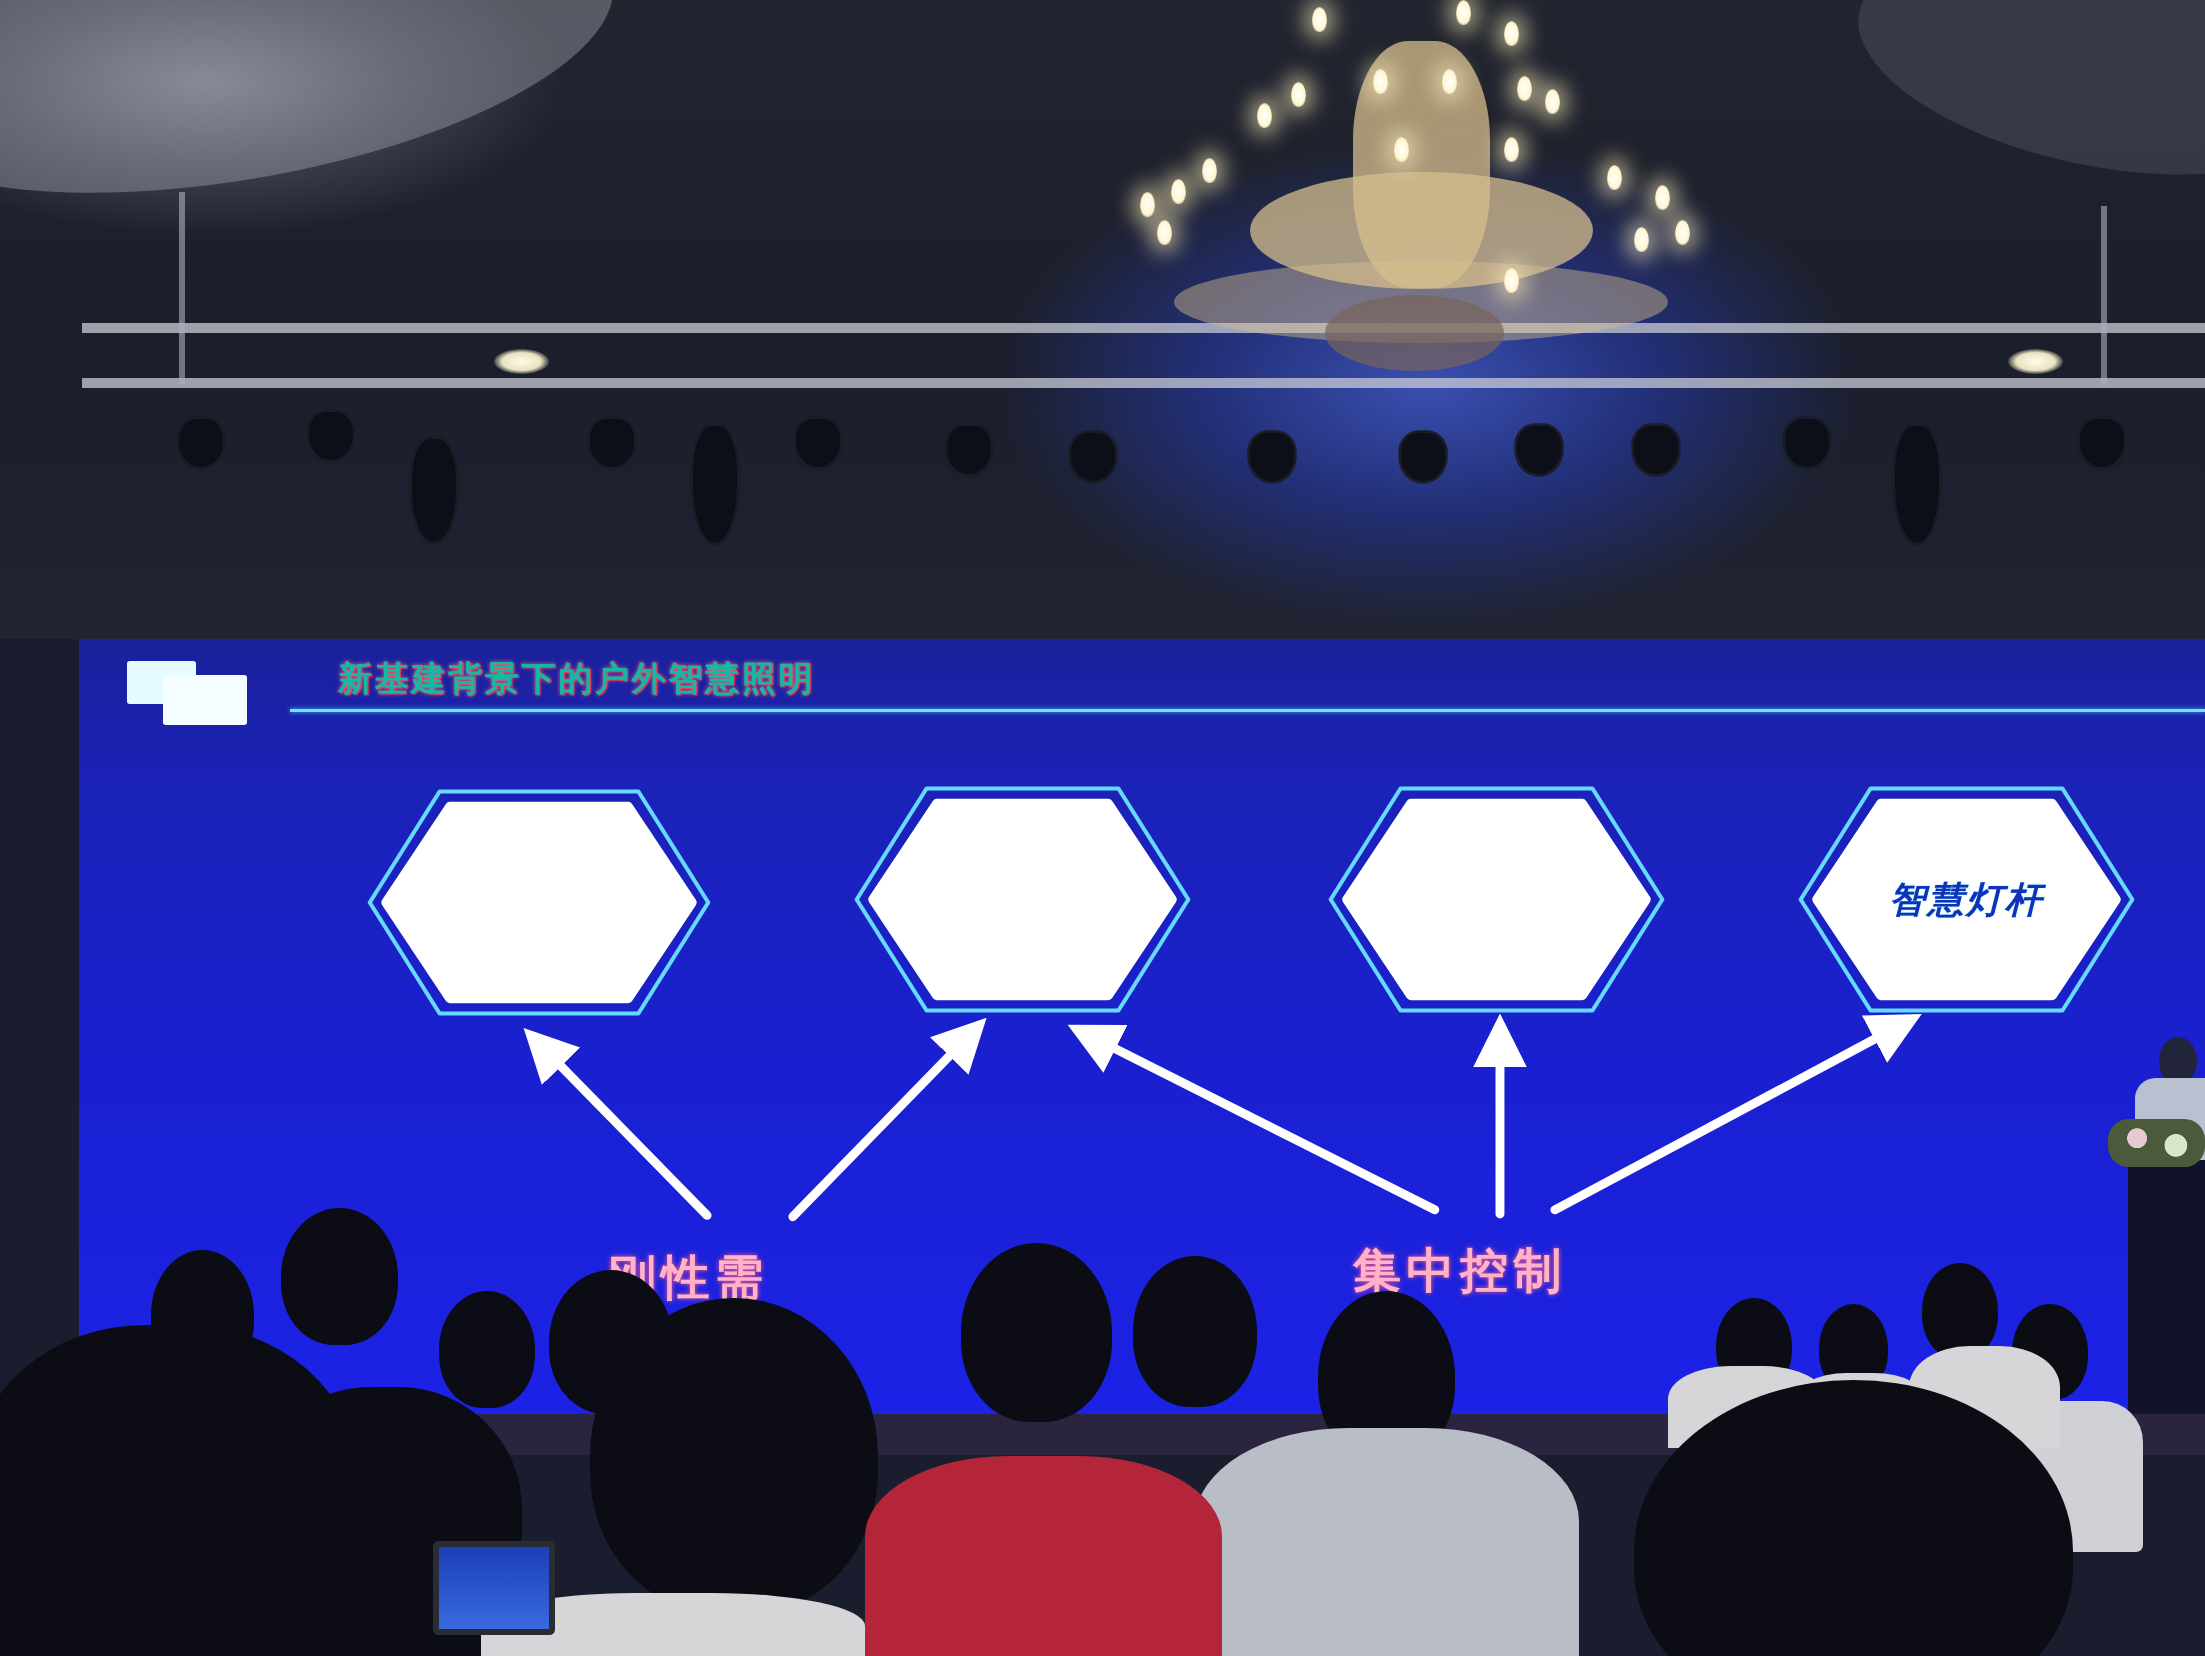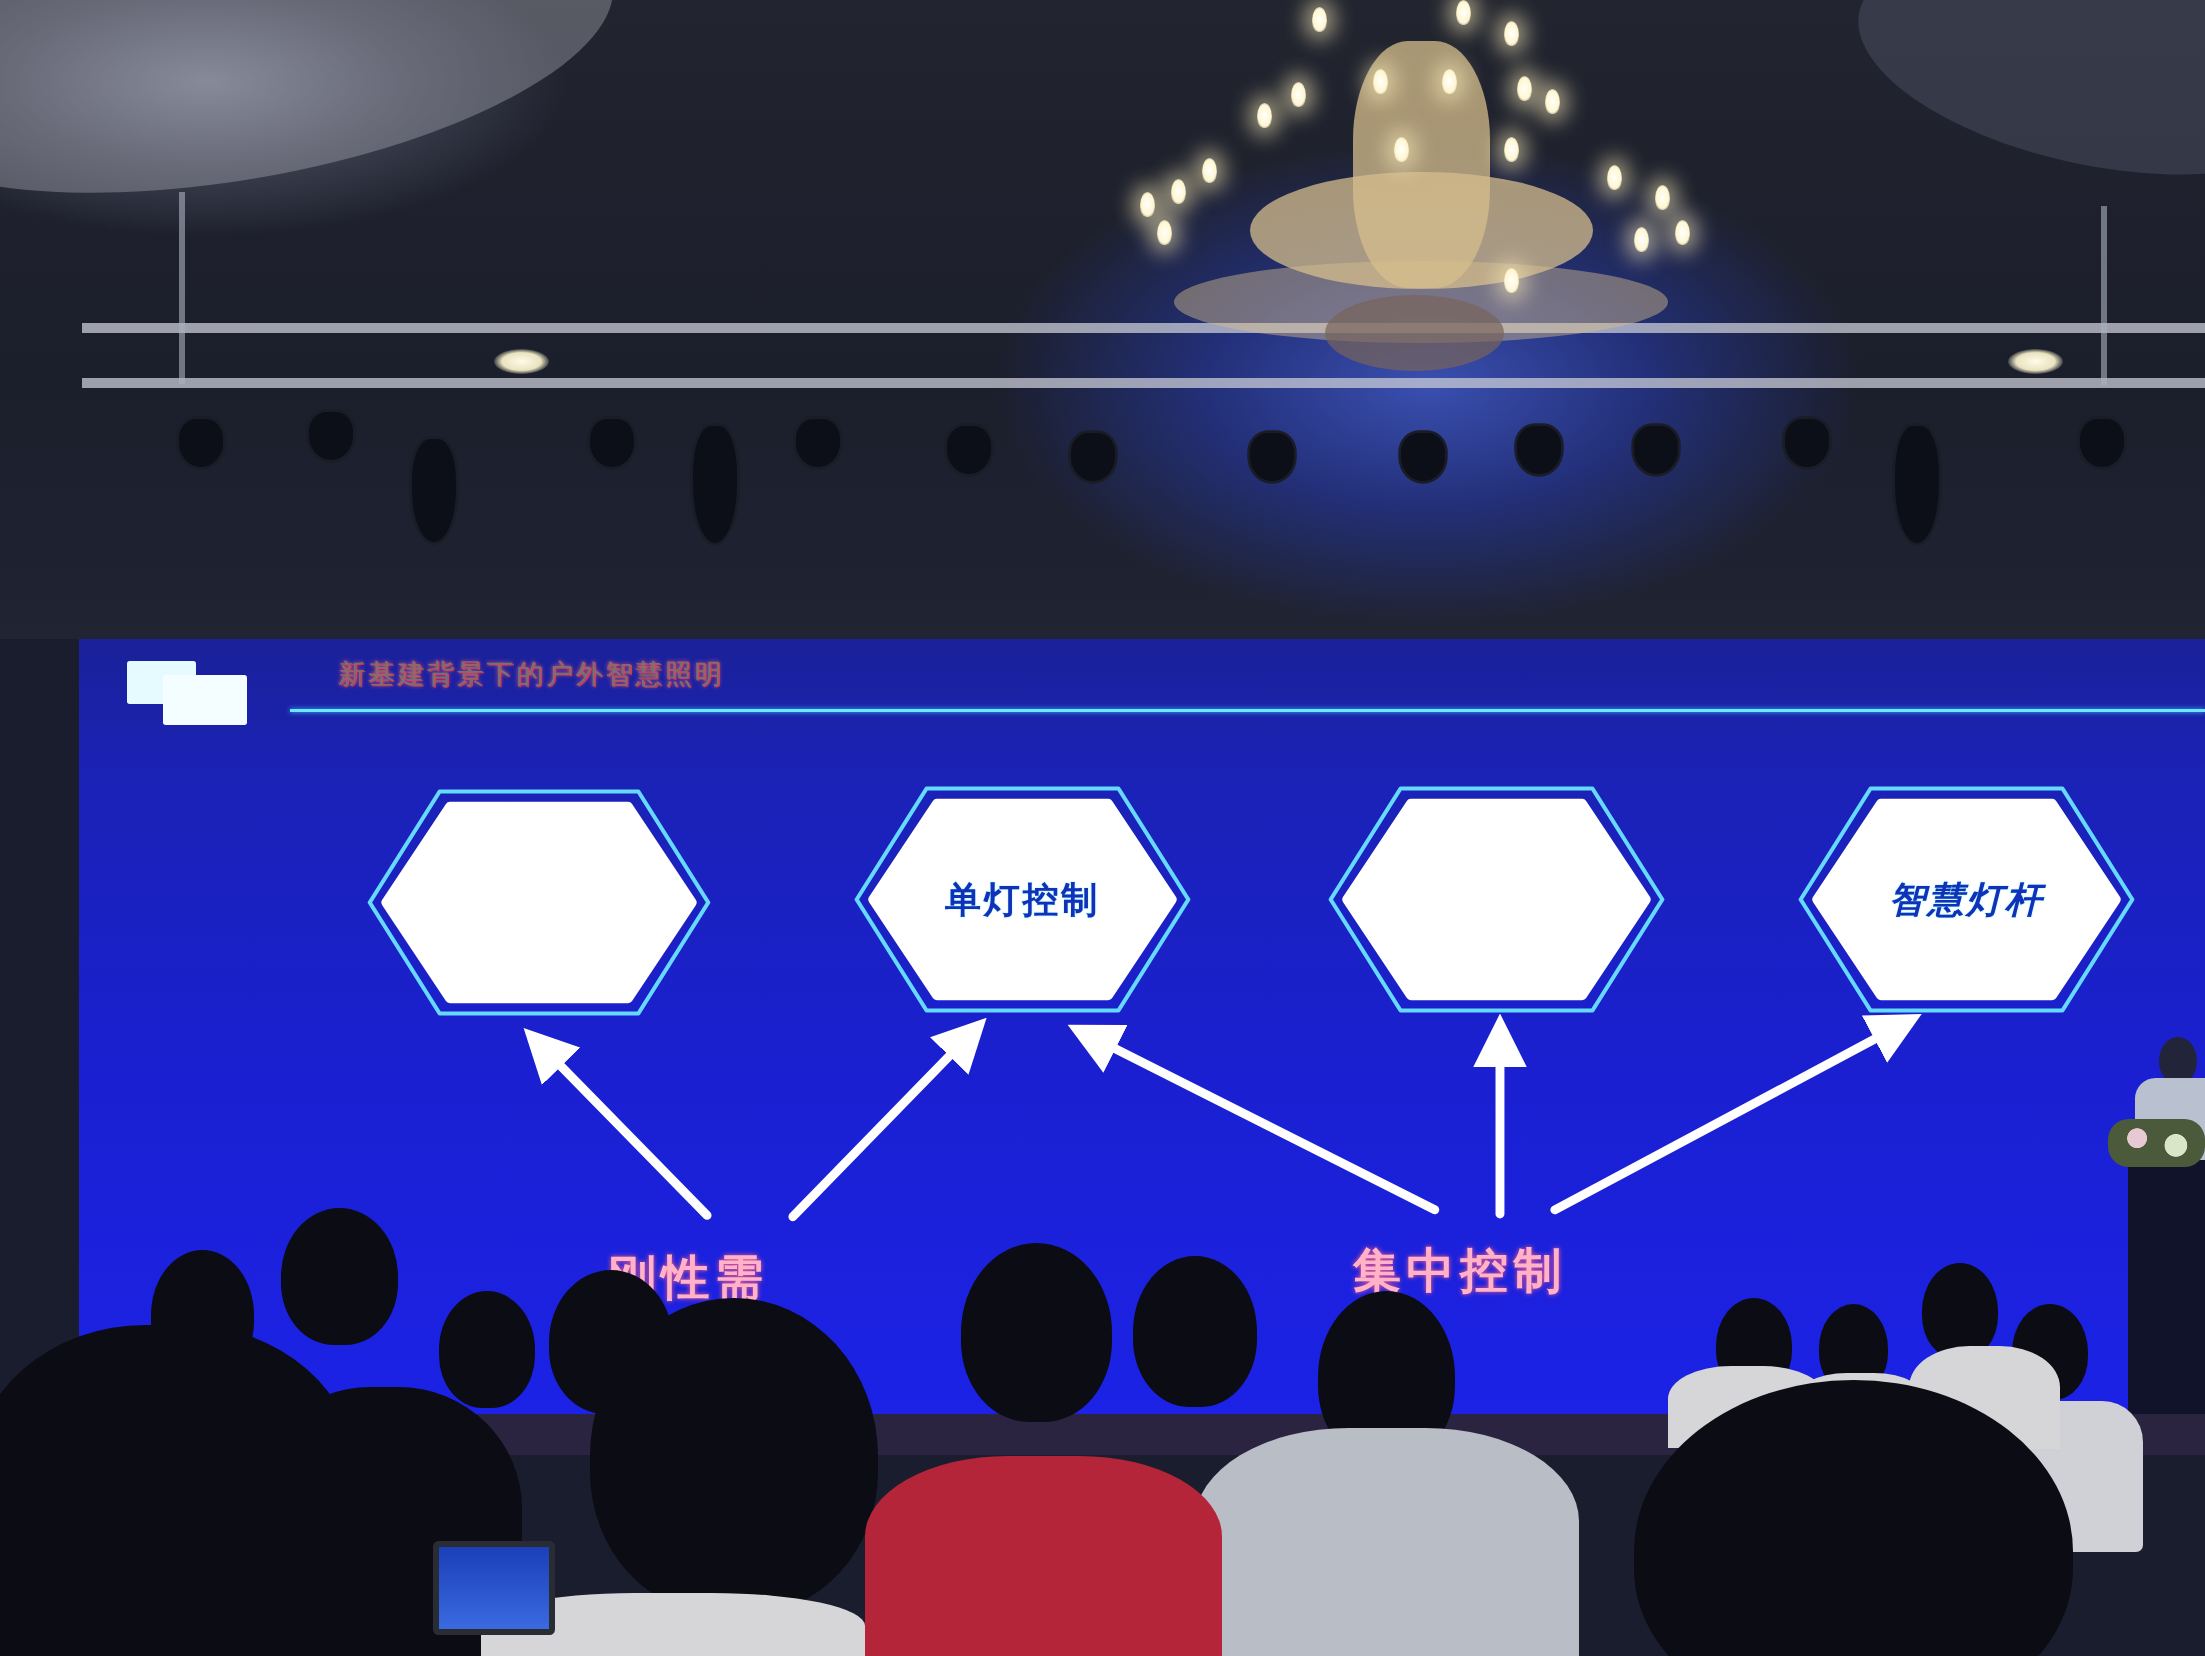--- a/index.html
+++ b/index.html
@@ -13,21 +13,21 @@
   .truss-v{position:absolute;width:5.5px;background:#aab0bf;opacity:.6;}
   .spot{position:absolute;width:44px;height:48px;background:#0d0f18;border-radius:40% 40% 50% 50%;box-shadow:0 0 0 2.7px #1a1c26;}
   .lamp{position:absolute;width:55px;height:25px;border-radius:50%;background:radial-gradient(#fffbe8,#e9e3c0 50%,rgba(255,255,255,0) 75%);}
   .chandelier{position:absolute;left:1133px;top:0;width:563px;height:439px;}
   .bulb{position:absolute;width:15px;height:25px;border-radius:50% 50% 40% 40%;background:radial-gradient(#fff,#fff6d0 60%,rgba(255,240,180,0) 100%);box-shadow:0 0 20.6px 8.2px rgba(255,240,190,.55);}
   .gold{position:absolute;background:rgba(214,190,140,.75);border-radius:40%;}
   .screen{position:absolute;left:79px;top:639px;width:2126px;height:776px;
     background:linear-gradient(180deg,#1a2199 0%,#1b22b6 18%,#1a20d0 55%,#1c22e6 100%);}
   .logo-a{position:absolute;left:127px;top:661px;width:69px;height:43px;background:#e6fbff;border-radius:2.7px;}
   .logo-b{position:absolute;left:163px;top:675px;width:84px;height:50px;background:#f4fdff;border-radius:2.7px;}
-  .title{position:absolute;left:338px;top:656px;font-size:27px;font-weight:normal;color:#737373;letter-spacing:2.7px;text-shadow:0 0 4.1px #ff5d6a,1.4px 1.4px 0 #c0304c;}
+  .title{position:absolute;left:338px;top:656px;font-size:34px;font-weight:bold;color:#14b8a6;letter-spacing:2.7px;text-shadow:0 0 4.1px #ff5d6a,1.4px 1.4px 0 #c0304c;}
   .title-rule{position:absolute;left:290px;top:709px;width:1915px;height:3.4px;background:#6fe4ff;box-shadow:0 0 5.5px #3fc6ff;}
   .hex{position:absolute;}
   .hex-label{position:absolute;left:0;right:0;text-align:center;font-size:36px;font-weight:bold;color:#1230b8;letter-spacing:2.7px;text-shadow:0 0 1.4px #44e0ff;}
   .arrows{position:absolute;left:0;top:0;width:2205px;height:1657px;}
   .bottom-label{position:absolute;font-size:48px;font-weight:bold;color:#ffb2c8;letter-spacing:5.5px;text-shadow:0 0 5.5px #ff5d8a;}
   .speaker-head{position:absolute;left:2159px;top:1037px;width:38px;height:48px;background:#22243a;border-radius:50%;}
   .speaker-body{position:absolute;left:2135px;top:1078px;width:70px;height:96px;background:#b9c0d0;border-radius:20.6px 0 0 0;}
   .flowers{position:absolute;left:2108px;top:1119px;width:97px;height:48px;background:radial-gradient(circle at 30% 40%,#e7c9d3 0 9.6px,transparent 10.3px),radial-gradient(circle at 70% 55%,#d9e6c7 0 11px,transparent 11.7px),#4a5a3a;border-radius:20.6px;}
   .podium{position:absolute;left:2128px;top:1160px;width:77px;height:275px;background:#11132a;}
   .stage-band{position:absolute;left:0;top:1414px;width:2205px;height:41px;background:#2a2440;}
@@ -107,21 +107,20 @@
     <polygon points="110,8 400,8 502,170 400,332 110,332 8,170" fill="none" stroke="#66d9ff" stroke-width="6" stroke-linejoin="round" transform="translate(0,0)"></polygon>
     <polygon points="125,30 385,30 478,170 385,310 125,310 32,170" fill="#ffffff" stroke="#ffffff" stroke-width="14" stroke-linejoin="round"></polygon>
   </svg>
 </div>
 
 <div class="hex" style="left:851px;top:783px;width:343px;height:233px;">
   <svg width="343" height="233" viewBox="0 0 500 340">
     <polygon points="110,8 390,8 492,170 390,332 110,332 8,170" fill="none" stroke="#66d9ff" stroke-width="6" stroke-linejoin="round"></polygon>
     <polygon points="125,30 375,30 468,170 375,310 125,310 32,170" fill="#ffffff" stroke="#ffffff" stroke-width="14" stroke-linejoin="round"></polygon>
   </svg>
-  <div class="hex-label" style="top:93px;">单灯控制</div>
 </div>
 
 <div class="hex" style="left:1325px;top:783px;width:343px;height:233px;">
   <svg width="343" height="233" viewBox="0 0 500 340">
     <polygon points="110,8 390,8 492,170 390,332 110,332 8,170" fill="none" stroke="#66d9ff" stroke-width="6" stroke-linejoin="round"></polygon>
     <polygon points="125,30 375,30 468,170 375,310 125,310 32,170" fill="#ffffff" stroke="#ffffff" stroke-width="14" stroke-linejoin="round"></polygon>
   </svg>
 </div>
 
 <div class="hex" style="left:1795px;top:783px;width:343px;height:233px;">

